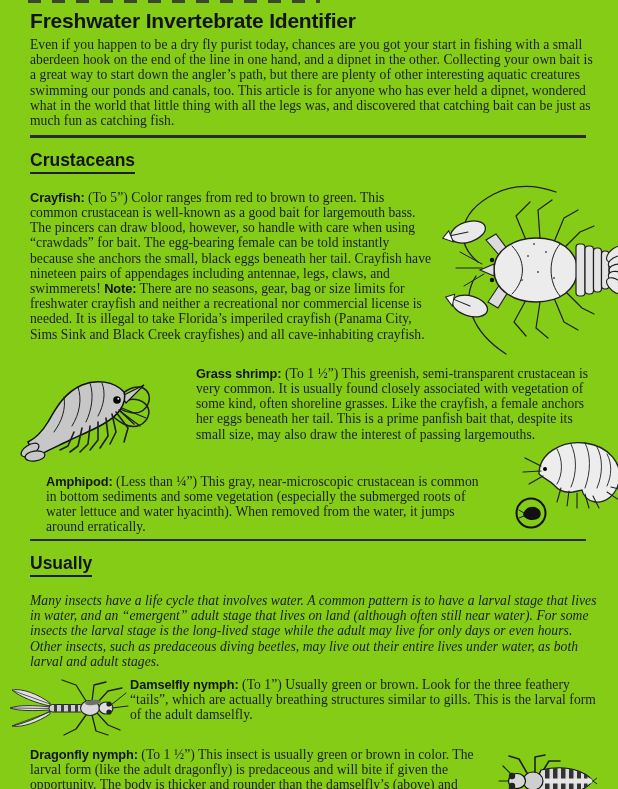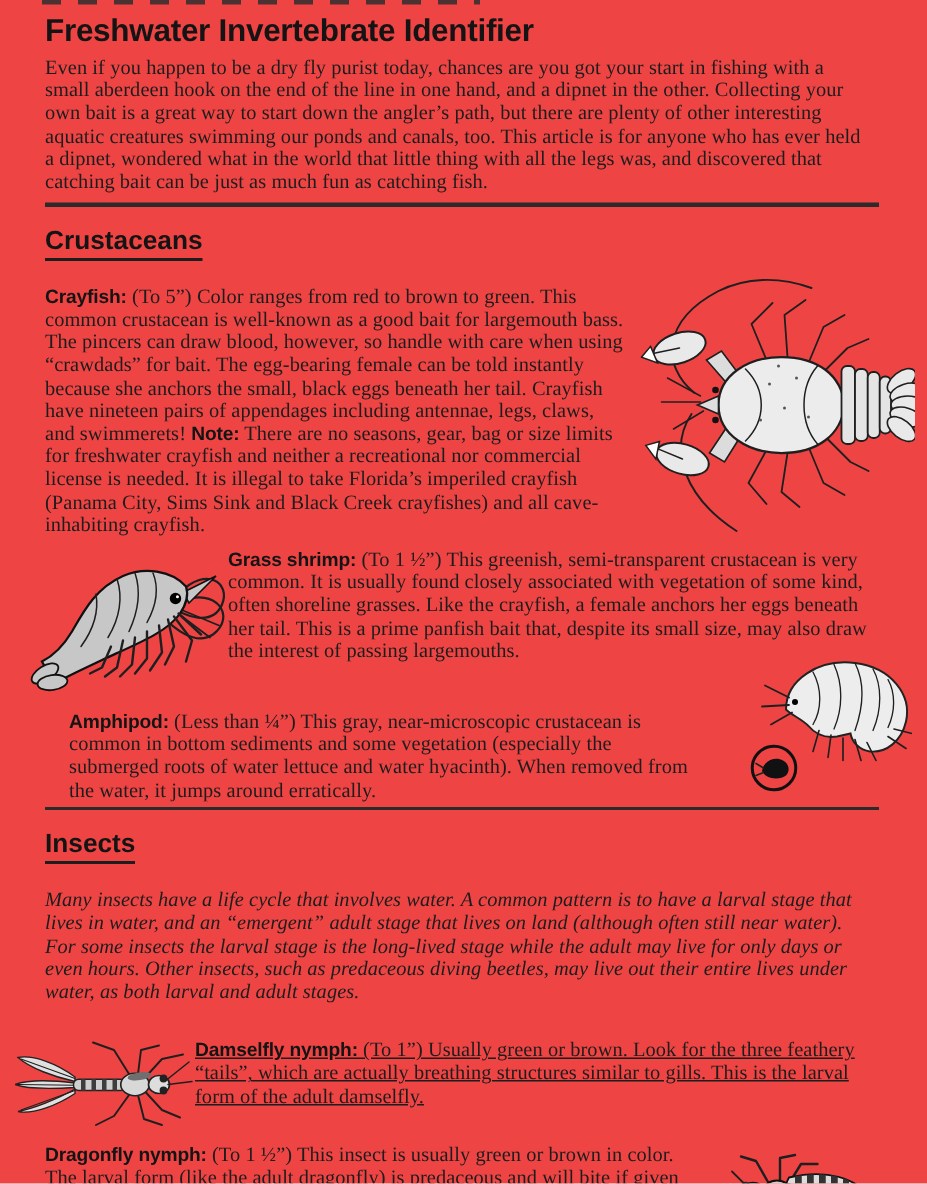--- a/index.html
+++ b/index.html
@@ -1,21 +1,21 @@
 <!DOCTYPE html>
 <html><head>
 <meta charset="utf-8">
 <style>
   html,body { margin:0; padding:0; background:#ffffff; }
   .page {
     position:relative;
     width:618px; height:789px;
     box-sizing:border-box;
-    padding:6px 36px 0 30px;
-    background:#ef4444;
+    padding:6px 21px 0 30px;
+    background:#84cc16;
     font-family:"Liberation Serif", serif;
     color:#1d1d1d;
     overflow:hidden;
   }
   .top-artifact {
     position:absolute; top:0; left:28px;
     width:292px; height:2.5px;
     background:repeating-linear-gradient(90deg,#2e2e2e 0 13px, transparent 13px 24px);
     opacity:.85;
   }
@@ -37,31 +37,31 @@
     border-bottom:2.5px solid #1d1d1d;
   }
   .lbl {
     font-family:"Liberation Sans", sans-serif;
     font-weight:700; font-size:12.8px; letter-spacing:-0.1px; color:#141414;
   }
   
   .crayfish-entry { margin-top:5px; }
   .crayfish-art { float:right; width:183px; height:180px; margin:-10px -28px 2px 8px; }
   
-  .shrimp-row { display:flex; margin-top:8px; }
+  .shrimp-row { display:flex; margin-top:24px;gap:44px; }
   .shrimp-art { flex:none; width:132px; height:100px; margin-left:-10px; }
   .shrimp-text { flex:1; margin-left:11px; margin-top:2px; }
   
   .amphipod-entry { position:relative; margin-top:8px; }
   .amphipod-entry p.body { padding-right:118px;margin-left:16px; }
   .amphipod-art { position:absolute; right:-26px; top:-38px; width:112px; height:94px; }
   .rule.r2 { margin-top:4px; }
   
   .insects-intro { margin-top:2px;font-style:italic; }
-  .damselfly-row { display:flex; margin-top:24px; align-items:flex-start;text-decoration:underline; }
+  .damselfly-row { display:flex; margin-top:8px; align-items:flex-start; }
   .damselfly-art { flex:none; width:120px; height:62px; margin-left:-20px; }
   .damselfly-text { flex:1; margin-left:9px; margin-top:6px; }
   .dragonfly-entry { margin-top:8px; }
   .dragonfly-art { float:right; width:100px; height:58px; margin:6px 0 2px 10px; }
   svg .ln { stroke:#1f1f1f; fill:none; stroke-linecap:round; stroke-linejoin:round; }
 </style>
 </head>
 <body>
 
 <div class="page">
@@ -165,21 +165,21 @@
 
       <circle cx="20" cy="77" r="14.5" fill="none" stroke="#111" stroke-width="2"></circle>
       <path d="M12,79 C13,72 21,69 26,72 C30,74 31,79 28,82 C24,85 15,85 12,79 Z" fill="#111"></path>
       <path class="ln" stroke-width="1" d="M13,77 L8,74 M13,80 L8,82"></path>
     </svg>
     <p class="body"><b class="lbl">Amphipod:</b><span> (Less than ¼”)  This gray, near-microscopic crustacean is common in bottom sediments and some vegetation (especially the submerged roots of water lettuce and water hyacinth).  When removed from the water, it jumps around erratically.</span></p>
   </div>
 
   <div class="rule r2"></div>
 
-  <h2 class="sec">Insects</h2>
+  <h2 class="sec">Usually</h2>
 
   <p class="body insects-intro">Many insects have a life cycle that involves water. A common pattern is to have a larval stage that lives in water, and an “emergent” adult stage that lives on land (although often still near water). For some insects the larval stage is the long-lived stage while the adult may live for only days or even hours. Other insects, such as predaceous diving beetles, may live out their entire lives under water, as both larval and adult stages.</p>
 
   <div class="damselfly-row">
     <svg class="damselfly-art" viewBox="0 0 120 62" aria-hidden="true">
 
       <path d="M40,26 C28,17 12,11 2,13 C10,20 26,26 40,29 Z" fill="#e0e0e0" stroke="#222" stroke-width="0.9"></path>
       <path class="ln" stroke-width="0.7" d="M4,14 L40,27"></path>
       <path d="M40,30 C24,28 8,28 0,31 C8,34 24,34 40,33 Z" fill="#e0e0e0" stroke="#222" stroke-width="0.9"></path>
       <path class="ln" stroke-width="0.7" d="M2,31 L40,31.5"></path>

